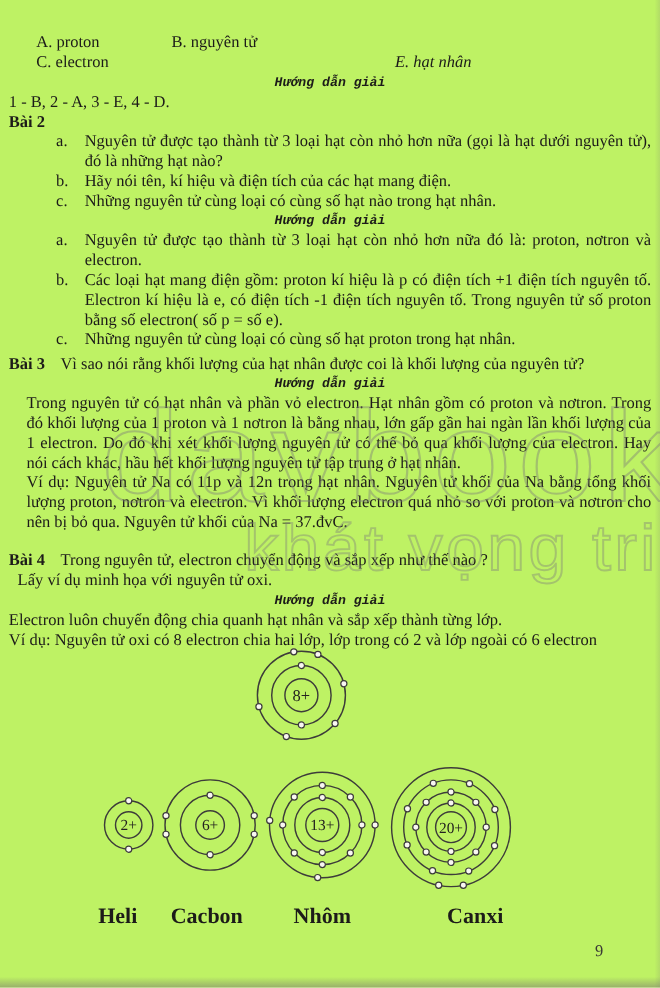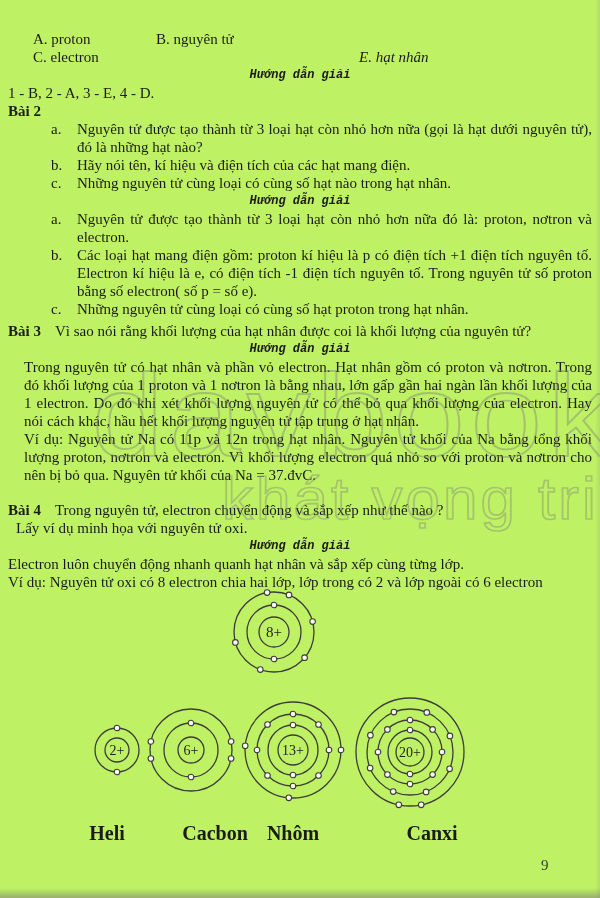--- a/index.html
+++ b/index.html
@@ -100,21 +100,21 @@
     <div class="para">Trong nguyên tử có hạt nhân và phần vỏ electron. Hạt nhân gồm có proton và nơtron. Trong đó khối lượng của 1 proton và 1 nơtron là bằng nhau, lớn gấp gần hai ngàn lần khối lượng của 1 electron. Do đó khi xét khối lượng nguyên tử có thể bỏ qua khối lượng của electron. Hay nói cách khác, hầu hết khối lượng nguyên tử tập trung ở hạt nhân.</div>
     <div class="para">Ví dụ: Nguyên tử Na có 11p và 12n trong hạt nhân. Nguyên tử khối của Na bằng tổng khối lượng proton, nơtron và electron. Vì khối lượng electron quá nhỏ so với proton và nơtron cho nên bị bỏ qua. Nguyên tử khối của Na = 37.đvC.</div>
   </div>
 
   <div class="block" style="top:501px">
     <div>
       <span class="inline-title">Bài 4</span><span>Trong nguyên tử, electron chuyển động và sắp xếp như thế nào ?</span>
     </div>
     <div style="margin-left:8px">Lấy ví dụ minh họa với  nguyên tử oxi.</div>
     <div class="guide">Hướng dẫn giải</div>
-    <div>Electron luôn chuyển động nhanh quanh hạt nhân và sắp xếp cùng từng lớp.</div>
+    <div>Electron luôn chuyển động chia quanh hạt nhân và sắp xếp thành từng lớp.</div>
     <div>Ví dụ:  Nguyên tử oxi có 8 electron chia hai lớp, lớp trong có 2 và lớp ngoài có 6 electron</div>
   </div>
 
   <div class="atom" style="left:274px; top:632px">
       <svg width="92" height="92" viewBox="-46 -46 92 92">
         <circle cx="0" cy="0" r="27" fill="none" stroke="#3d3c3a" stroke-width="1.3"></circle>
         <circle cx="0" cy="0" r="40" fill="none" stroke="#3d3c3a" stroke-width="1.3"></circle>
         <circle cx="0" cy="0" r="15" fill="none" stroke="#3d3c3a" stroke-width="1.3"></circle>
         <text x="0" y="0" dy="0.35em" text-anchor="middle" font-size="15" fill="#23221f" font-family="&quot;Liberation Serif&quot;, serif">8+</text>
         <circle cx="0.0" cy="-27.0" r="2.8" fill="#f9f7f2" stroke="#3d3c3a" stroke-width="1.1"></circle>
@@ -199,21 +199,21 @@
         <circle cx="-16.8" cy="39.6" r="2.8" fill="#f9f7f2" stroke="#3d3c3a" stroke-width="1.1"></circle>
         <circle cx="-39.9" cy="16.1" r="2.8" fill="#f9f7f2" stroke="#3d3c3a" stroke-width="1.1"></circle>
         <circle cx="-39.6" cy="-16.8" r="2.8" fill="#f9f7f2" stroke="#3d3c3a" stroke-width="1.1"></circle>
         <circle cx="-16.1" cy="-39.9" r="2.8" fill="#f9f7f2" stroke="#3d3c3a" stroke-width="1.1"></circle>
         <circle cx="11.2" cy="52.8" r="2.8" fill="#f9f7f2" stroke="#3d3c3a" stroke-width="1.1"></circle>
         <circle cx="-11.2" cy="52.8" r="2.8" fill="#f9f7f2" stroke="#3d3c3a" stroke-width="1.1"></circle>
       </svg>
     </div>
 
   <div class="atom-label" style="left:107px">Heli</div>
-  <div class="atom-label" style="left:215px">Cacbon</div>
+  <div class="atom-label" style="left:188px">Cacbon</div>
   <div class="atom-label" style="left:293px">Nhôm</div>
   <div class="atom-label" style="left:432px">Canxi</div>
 
   <div class="wm wm1">davbooks</div>
   <div class="wm wm2">khát vọng tri thức</div>
 
   <div class="page-number">9</div>
 
 </div>
 

